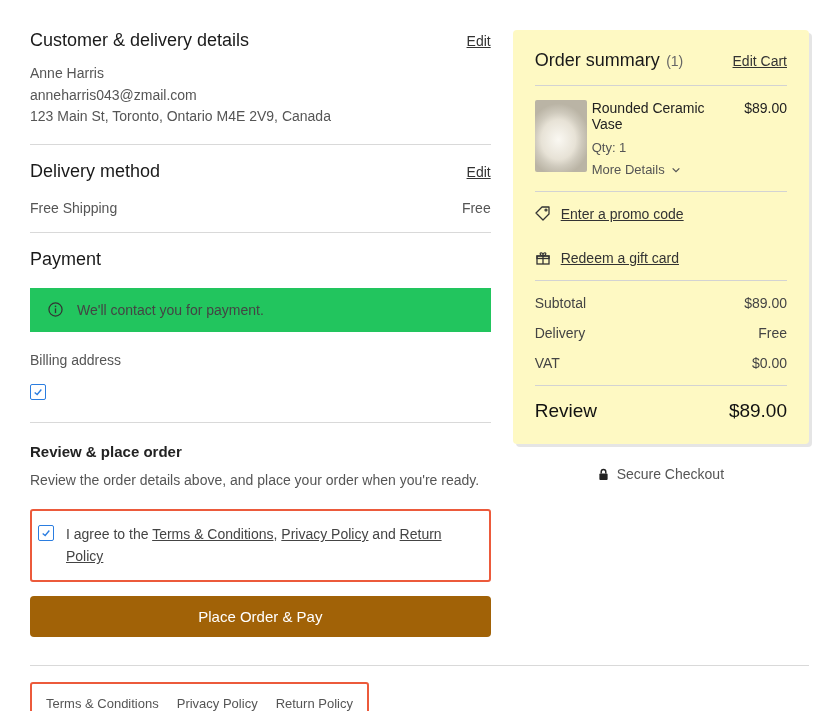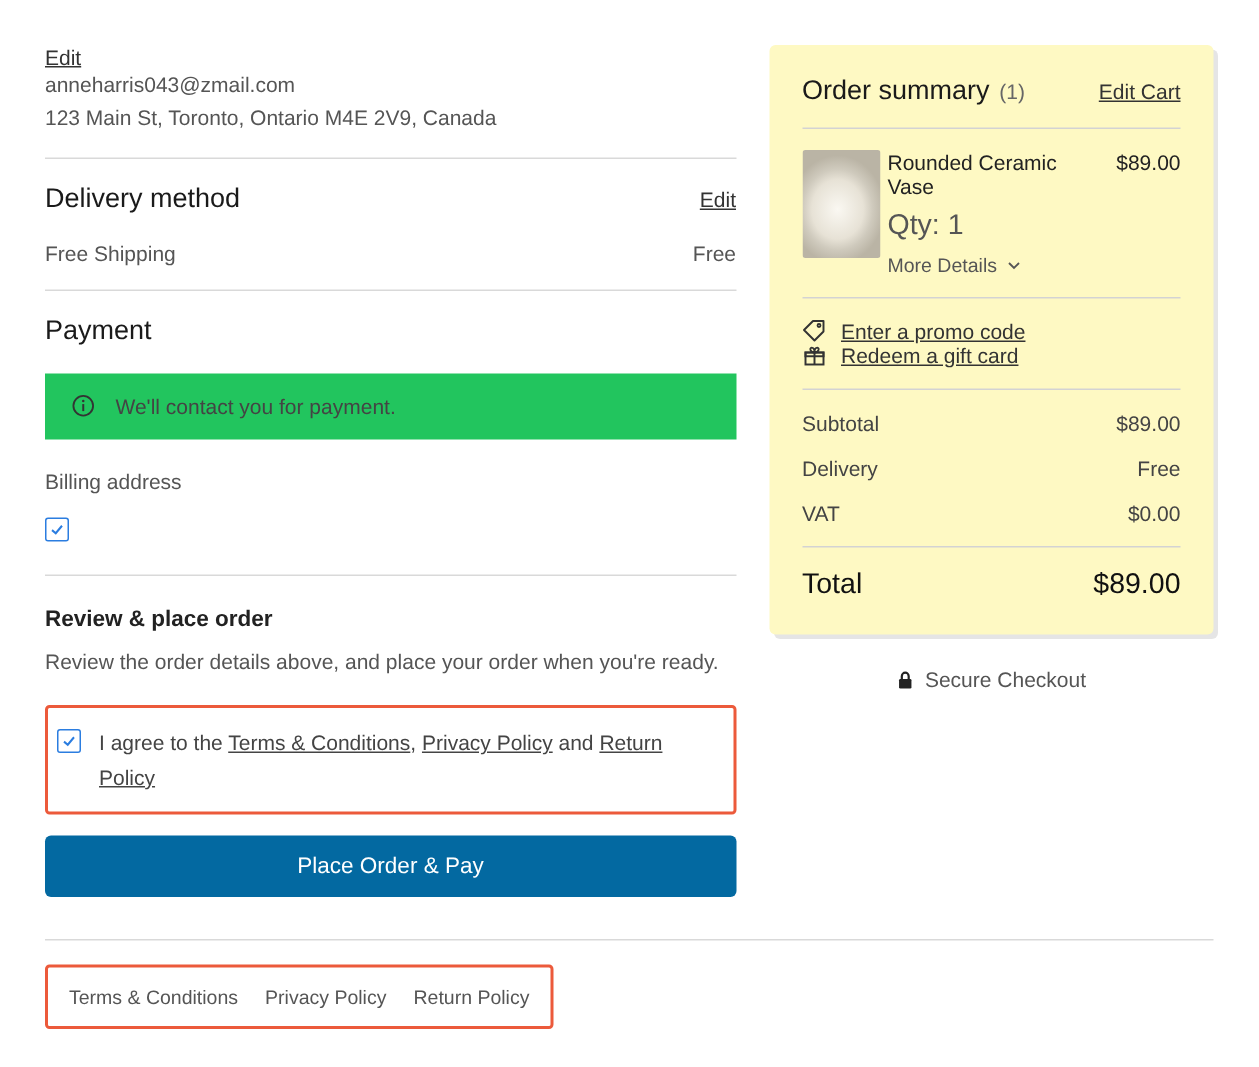--- a/index.html
+++ b/index.html
@@ -66,21 +66,21 @@
   .desc { font-size:14px; color:#555; line-height:1.5; margin-bottom:18px; }
   .highlight-box {
     border: 2px solid #ec5a3b;
     border-radius: 3px;
     padding: 12px 6px;
     margin-bottom: 14px;
   }
   .underline { text-decoration: underline; cursor:pointer; }
   .place-btn {
     width:100%;
-    background:#0369a1;
+    background:#a16207;
     color:#fff;
     border:none;
     border-radius:4px;
     font-size:15px;
     font-weight:500;
     padding:12px 0;
     cursor:pointer;
   }
 
   
@@ -89,24 +89,24 @@
   .os-count { font-size:14px; color:#666; font-weight:400; margin-left:2px;}
   .r-hr { border:none; border-top:1px solid #d3d3d3; margin:14px 0; }
   .item-row { display:flex; gap:5px; }
   .thumb { width:52px; height:72px; background:#e3e3e0; border-radius:2px; overflow:hidden; flex-shrink:0;}
   .thumb .vase {
     width:100%; height:100%;
     background: radial-gradient(ellipse 60% 50% at 45% 55%, #faf8f2 0%, #e7e2d6 55%, #cfcabd 75%, #bab4a5 100%);
   }
   .item-info { flex:1; font-size:14px; color:#555; }
   .item-name { color:#222; margin-bottom:8px; }
-  .item-qty { margin-bottom:6px; font-size:19px; }
+  .item-qty { margin-bottom:6px; font-size:13px; }
   .more-details { font-size:13px; color:#555; display:inline-flex; align-items:center; gap:6px; cursor:pointer;}
   .item-price { font-size:14px; color:#222; }
-  .promo-row { display:flex; align-items:center; gap:10px; font-size:14px; color:#333; margin-bottom:0; }
+  .promo-row { display:flex; align-items:center; gap:10px; font-size:14px; color:#333; margin-bottom:28px; }
   .promo-row .underline { color:#333; }
   .totals .row-between { color:#444; font-size:14px; margin-bottom:14px; }
   .totals .row-between:last-child { margin-bottom:0; }
   .grand { display:flex; justify-content:space-between; font-size:19px; color:#111; }
   .secure { text-align:center; font-size:14px; color:#555; margin-top:22px; display:flex; justify-content:center; align-items:center; gap:8px;}
   .footer-hr { border:none; border-top:1px solid #d9d9d9; margin: 28px 0 16px 0; }
   .footer-box {
     border:2px solid #ec5a3b; border-radius:3px;
     display:inline-flex; gap:18px;
     font-size:13px; color:#555;
@@ -118,22 +118,24 @@
 </head>
 <body>
 
 
 
 <div class="columns">
 
   <div class="left">
     
     <div class="section-head">
+      <h2 class="section">Customer &amp; delivery details</h2>
       <span class="edit-link">Edit</span>
     </div>
+    <div class="muted">Anne Harris</div>
     <div class="muted">anneharris043@zmail.com</div>
     <div class="muted">123 Main St, Toronto, Ontario M4E 2V9, Canada</div>
     <hr class="hr">
 
     
     <div class="section-head">
       <h2 class="section">Delivery method</h2>
       <span class="edit-link">Edit</span>
     </div>
     <div class="row-between" style="margin-top:6px;">
@@ -247,21 +249,21 @@
           <span>Free</span>
         </div>
         <div class="row-between">
           <span>VAT</span>
           <span>$0.00</span>
         </div>
       </div>
       <hr class="r-hr">
 
       <div class="grand">
-        <span>Total</span>
+        <span>Review</span>
         <span>$89.00</span>
       </div>
     </div>
     <div class="secure">
       <span>
         <svg width="11" height="13" viewBox="0 0 12 14">
             <rect x="1.5" y="6" width="9" height="7" rx="1" fill="#222"></rect>
             <path d="M3.5 6 V4 a2.5 2.5 0 0 1 5 0 V6" fill="none" stroke="#222" stroke-width="1.6"></path>
           </svg>
       </span>

